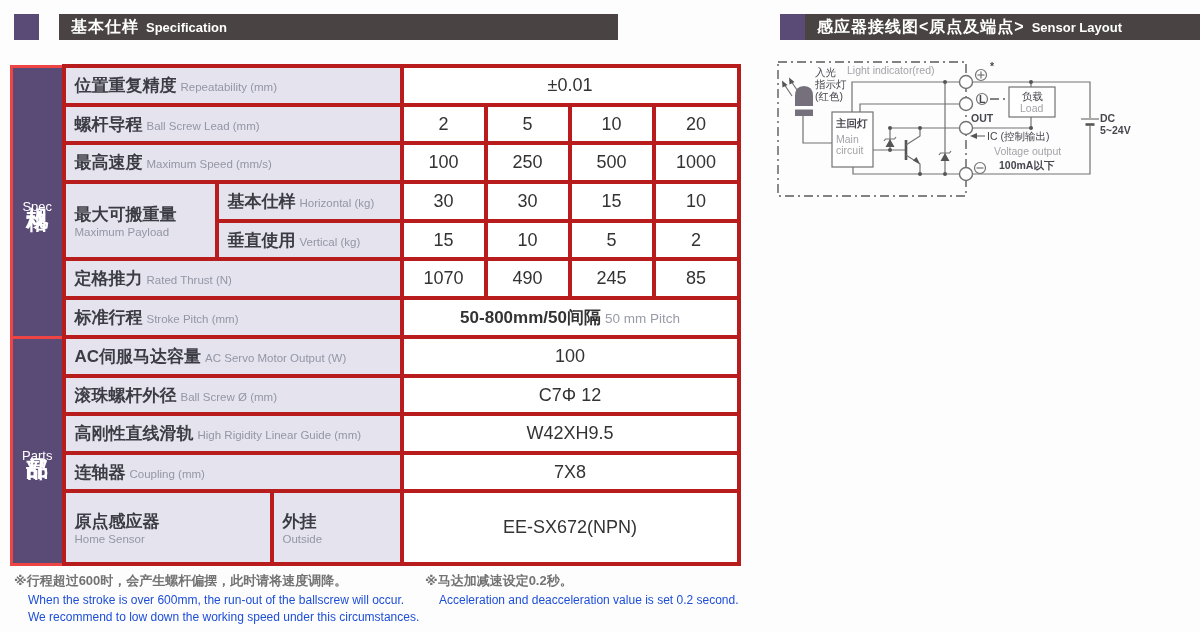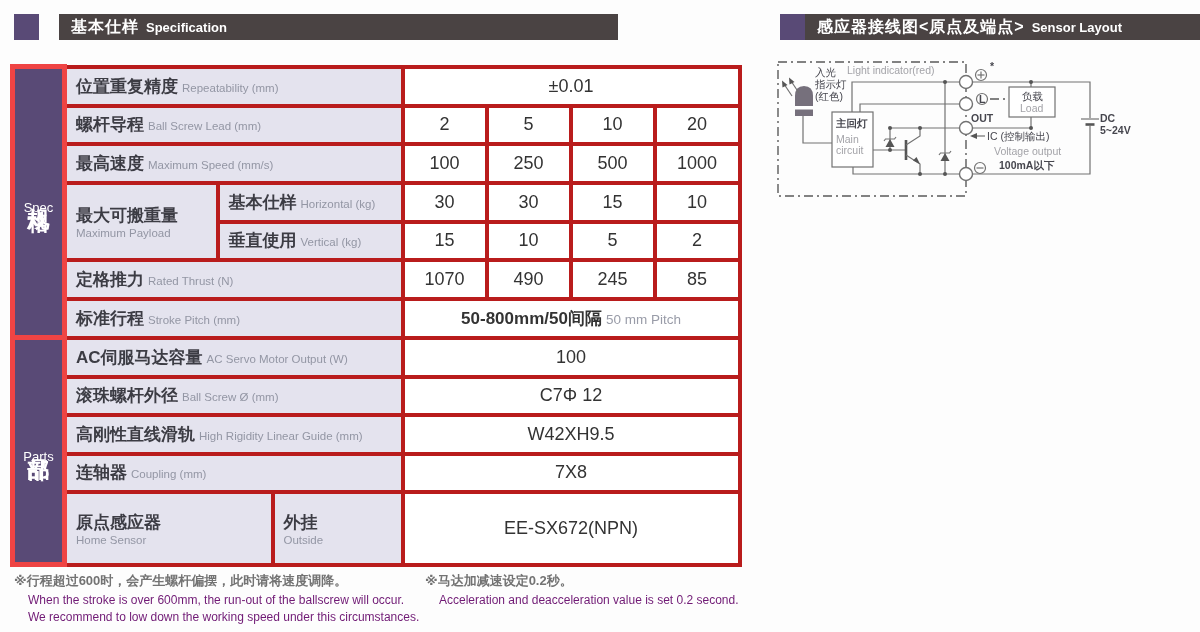--- a/index.html
+++ b/index.html
@@ -18,39 +18,39 @@
   #hdr-left  { left:14px;  top:14px; width:604px;gap:20px; }
   #hdr-right { left:780px; top:14px; width:420px; }
 
   
   table { position:absolute; left:10px; top:64px; border-collapse:collapse;
           table-layout:fixed; width:727px; }
   td { border:4px solid #b91c1c; overflow:hidden; }
   table { border:2px solid #5a5a64; }
   tr.h39 { height:39px; } tr.h38 { height:38px; } tr.h73 { height:73px;padding-left:8px; }
   td.sec { background:#594a76; color:#fff; text-align:center; vertical-align:middle;
-           border:5px solid #ef4444; }
+           border:3px solid #ef4444; }
   td.sec.parts { border-top:3px solid #ef4444; }
   .sec-zh { writing-mode:vertical-rl; text-orientation:upright; margin:0 auto;
             font-size:22px; font-weight:bold; letter-spacing:3px; line-height:1; }
   .sec-en { font-size:13px; margin-top:4px; }
   td.lbl { background:#e4e3ee; padding-left:9px; vertical-align:middle; }
   .zh { font-size:17px; font-weight:bold; color:#3c3c44; margin-right:4px; }
   .en { font-size:11.5px; color:#9396a4; }
   .block { display:block; }
   td.val { background:#fff; text-align:center; vertical-align:middle;
            font-size:18px; color:#333; }
   .val-sub { font-size:13.5px; color:#999ca8; margin-left:4px; }
 
   
   .footnotes { position:absolute; left:14px; top:572px; width:740px; }
   .fn { position:absolute; top:0; }
   #fn1 { left:0; } #fn2 { left:411px; }
   .fn-zh { color:#737373; font-size:13px; font-weight:bold; }
-  .fn-en { color:#701a75; font-size:12px; margin-left:14px; margin-top:3px; }
+  .fn-en { color:#1d4ed8; font-size:12px; margin-left:14px; margin-top:3px; }
 
   
   #diagram { position:absolute; left:770px; top:50px; }
   .dg-line  { stroke:#727272; stroke-width:1.2; fill:none; }
   .dg-thick { stroke:#555;    stroke-width:2.6; fill:none; }
   .dg-dash  { stroke:#5a5a5a; stroke-width:1.4; fill:none; stroke-dasharray:9 4 2 4; }
   .dg-box   { fill:#fff; stroke:#727272; stroke-width:1.2; }
   .dg-term  { fill:#fff; stroke:#727272; stroke-width:1.4; }
   .dg-dot   { fill:#555; }
   .dg-fill  { fill:#555; }

